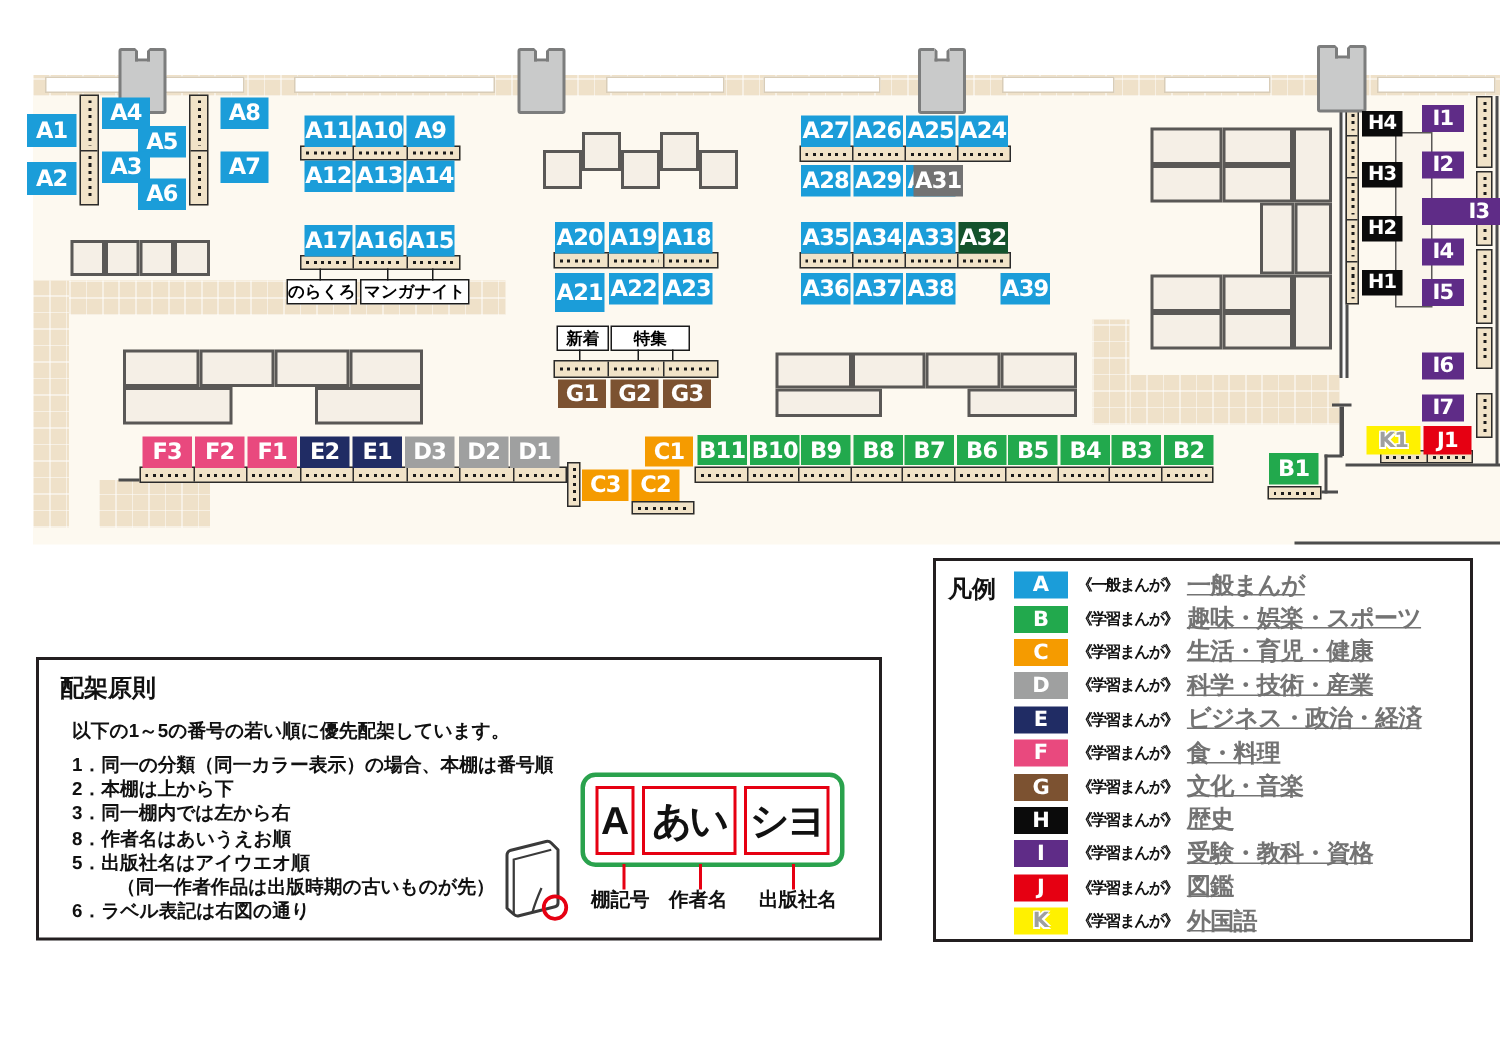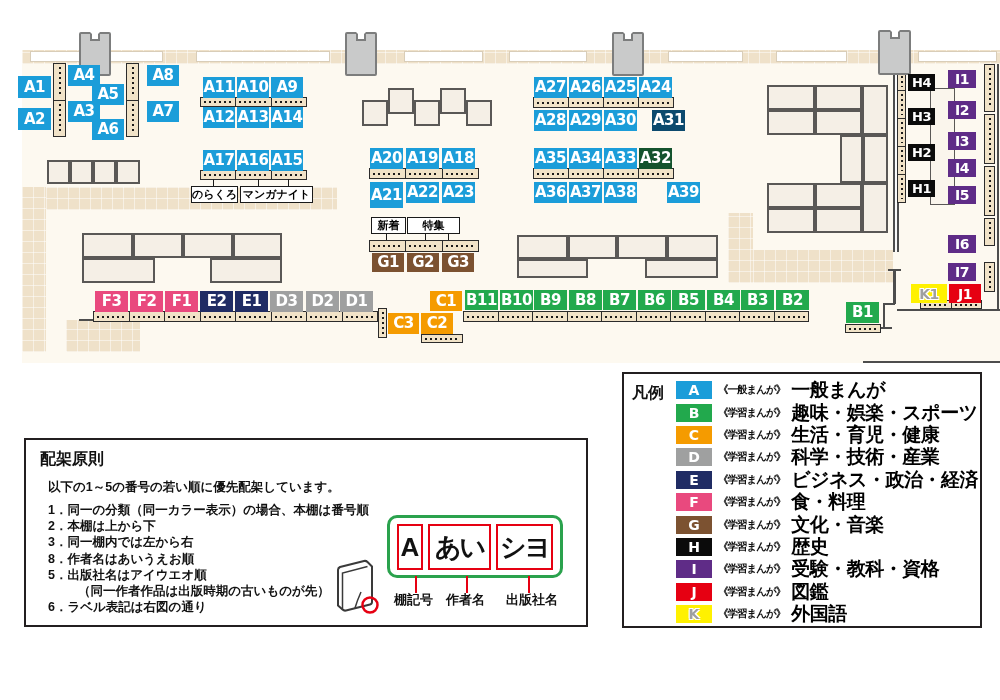--- a/index.html
+++ b/index.html
@@ -39,21 +39,21 @@
   .pointer{background:#1a1a1a;}
 
   .legend{position:absolute;left:622px;top:372px;width:360px;height:256px;border:2px solid #231f20;
     background:#fff;box-sizing:border-box;}
   .legend-title{position:absolute;left:8px;top:9px;font-size:16px;font-weight:bold;color:#111;}
   .legend-rows{position:absolute;left:52px;top:5px;display:flex;flex-direction:column;}
   .lrow{display:flex;align-items:center;height:22.4px;gap:6px;}
   .chip{width:36px;height:18px;display:flex;align-items:center;justify-content:center;
     font-size:14px;font-weight:bold;flex:none;font-family:"DejaVu Sans",sans-serif;}
   .lprefix{font-size:10.5px;font-weight:bold;letter-spacing:-1px;color:#111;white-space:nowrap;}
-  .llabel{font-size:19px;font-weight:bold;letter-spacing:-0.5px;color:#000000;white-space:nowrap;}
+  .llabel{font-size:16px;font-weight:bold;letter-spacing:-0.5px;color:#737373;white-space:nowrap;text-decoration:underline;}
 
   .rules-box{position:absolute;left:24px;top:438px;width:564px;height:189px;border:2px solid #231f20;
     background:#fff;box-sizing:border-box;}
   .rules-title{position:absolute;left:14px;top:9px;font-size:16px;font-weight:bold;color:#111;}
   .rules-intro{position:absolute;left:22px;top:39px;font-size:12.5px;font-weight:bold;color:#111;}
   .rules-list{position:absolute;left:22px;top:62px;font-size:12.5px;font-weight:bold;color:#111;line-height:16.2px;}
   .ritem{white-space:nowrap;}
   .ritem.indent{padding-left:30px;}
 
   .plate{position:absolute;left:387px;top:515px;width:176px;height:63px;border:3px solid #2aa24d;border-radius:10px;
@@ -262,21 +262,21 @@
       <div class="slabel" style="position: absolute; left: 370px; top: 182px; width: 33px; height: 26px; background: rgb(27, 157, 217); color: rgb(255, 255, 255);">A21</div>
       <div class="slabel" style="position: absolute; left: 406px; top: 182px; width: 33px; height: 21px; background: rgb(27, 157, 217); color: rgb(255, 255, 255);">A22</div>
       <div class="slabel" style="position: absolute; left: 442px; top: 182px; width: 33px; height: 21px; background: rgb(27, 157, 217); color: rgb(255, 255, 255);">A23</div>
       <div class="slabel" style="position: absolute; left: 534px; top: 77px; width: 33px; height: 21px; background: rgb(27, 157, 217); color: rgb(255, 255, 255);">A27</div>
       <div class="slabel" style="position: absolute; left: 569px; top: 77px; width: 33px; height: 21px; background: rgb(27, 157, 217); color: rgb(255, 255, 255);">A26</div>
       <div class="slabel" style="position: absolute; left: 604px; top: 77px; width: 33px; height: 21px; background: rgb(27, 157, 217); color: rgb(255, 255, 255);">A25</div>
       <div class="slabel" style="position: absolute; left: 639px; top: 77px; width: 33px; height: 21px; background: rgb(27, 157, 217); color: rgb(255, 255, 255);">A24</div>
       <div class="slabel" style="position: absolute; left: 534px; top: 110px; width: 33px; height: 21px; background: rgb(27, 157, 217); color: rgb(255, 255, 255);">A28</div>
       <div class="slabel" style="position: absolute; left: 569px; top: 110px; width: 33px; height: 21px; background: rgb(27, 157, 217); color: rgb(255, 255, 255);">A29</div>
       <div class="slabel" style="position: absolute; left: 604px; top: 110px; width: 33px; height: 21px; background: rgb(27, 157, 217); color: rgb(255, 255, 255);">A30</div>
-      <div class="slabel" style="position: absolute; left: 652px; top: 110px; width: 33px; height: 21px; background: #0c4a6e; color: rgb(255, 255, 255);">A31</div>
+      <div class="slabel" style="position: absolute; left: 609px; top: 110px; width: 33px; height: 21px; background: #737373; color: rgb(255, 255, 255);">A31</div>
       <div class="slabel" style="position: absolute; left: 534px; top: 148px; width: 33px; height: 21px; background: rgb(27, 157, 217); color: rgb(255, 255, 255);">A35</div>
       <div class="slabel" style="position: absolute; left: 569px; top: 148px; width: 33px; height: 21px; background: rgb(27, 157, 217); color: rgb(255, 255, 255);">A34</div>
       <div class="slabel" style="position: absolute; left: 604px; top: 148px; width: 33px; height: 21px; background: rgb(27, 157, 217); color: rgb(255, 255, 255);">A33</div>
       <div class="slabel" style="position: absolute; left: 639px; top: 148px; width: 33px; height: 21px; background: #14532d; color: rgb(255, 255, 255);">A32</div>
       <div class="slabel" style="position: absolute; left: 534px; top: 182px; width: 33px; height: 21px; background: rgb(27, 157, 217); color: rgb(255, 255, 255);">A36</div>
       <div class="slabel" style="position: absolute; left: 569px; top: 182px; width: 33px; height: 21px; background: rgb(27, 157, 217); color: rgb(255, 255, 255);">A37</div>
       <div class="slabel" style="position: absolute; left: 604px; top: 182px; width: 33px; height: 21px; background: rgb(27, 157, 217); color: rgb(255, 255, 255);">A38</div>
       <div class="slabel" style="position: absolute; left: 667px; top: 182px; width: 33px; height: 21px; background: rgb(27, 157, 217); color: rgb(255, 255, 255);">A39</div>
       <div class="slabel" style="position: absolute; left: 372px; top: 253px; width: 32px; height: 19px; background: rgb(124, 82, 49); color: rgb(255, 255, 255);">G1</div>
       <div class="slabel" style="position: absolute; left: 407px; top: 253px; width: 32px; height: 19px; background: rgb(124, 82, 49); color: rgb(255, 255, 255);">G2</div>
@@ -302,21 +302,21 @@
       <div class="slabel" style="position: absolute; left: 707px; top: 290px; width: 33px; height: 20px; background: rgb(34, 169, 77); color: rgb(255, 255, 255);">B4</div>
       <div class="slabel" style="position: absolute; left: 741px; top: 290px; width: 33px; height: 20px; background: rgb(34, 169, 77); color: rgb(255, 255, 255);">B3</div>
       <div class="slabel" style="position: absolute; left: 776px; top: 290px; width: 33px; height: 20px; background: rgb(34, 169, 77); color: rgb(255, 255, 255);">B2</div>
       <div class="slabel" style="position: absolute; left: 846px; top: 302px; width: 33px; height: 21px; background: rgb(34, 169, 77); color: rgb(255, 255, 255);">B1</div>
       <div class="slabel" style="position: absolute; left: 908px; top: 74px; width: 27px; height: 17px; background: rgb(11, 11, 11); color: rgb(255, 255, 255); font-size: 13px;">H4</div>
       <div class="slabel" style="position: absolute; left: 908px; top: 108px; width: 27px; height: 17px; background: rgb(11, 11, 11); color: rgb(255, 255, 255); font-size: 13px;">H3</div>
       <div class="slabel" style="position: absolute; left: 908px; top: 144px; width: 27px; height: 17px; background: rgb(11, 11, 11); color: rgb(255, 255, 255); font-size: 13px;">H2</div>
       <div class="slabel" style="position: absolute; left: 908px; top: 180px; width: 27px; height: 17px; background: rgb(11, 11, 11); color: rgb(255, 255, 255); font-size: 13px;">H1</div>
       <div class="slabel" style="position: absolute; left: 948px; top: 70px; width: 28px; height: 18px; background: rgb(95, 44, 135); color: rgb(255, 255, 255); font-size: 14px;">I1</div>
       <div class="slabel" style="position: absolute; left: 948px; top: 101px; width: 28px; height: 18px; background: rgb(95, 44, 135); color: rgb(255, 255, 255); font-size: 14px;">I2</div>
-      <div class="slabel" style="position: absolute; left: 948px; top: 132px; width: 28px; height: 18px; background: rgb(95, 44, 135); color: rgb(255, 255, 255); font-size: 14px;">I3</div>
+      <div class="slabel" style="position: absolute; left: 948px; top: 132px; width: 28px; height: 18px; background: rgb(95, 44, 135); color: rgb(255, 255, 255); font-size: 14px; padding-left: 24px;">I3</div>
       <div class="slabel" style="position: absolute; left: 948px; top: 159px; width: 28px; height: 18px; background: rgb(95, 44, 135); color: rgb(255, 255, 255); font-size: 14px;">I4</div>
       <div class="slabel" style="position: absolute; left: 948px; top: 186px; width: 28px; height: 18px; background: rgb(95, 44, 135); color: rgb(255, 255, 255); font-size: 14px;">I5</div>
       <div class="slabel" style="position: absolute; left: 948px; top: 235px; width: 28px; height: 18px; background: rgb(95, 44, 135); color: rgb(255, 255, 255); font-size: 14px;">I6</div>
       <div class="slabel" style="position: absolute; left: 948px; top: 263px; width: 28px; height: 18px; background: rgb(95, 44, 135); color: rgb(255, 255, 255); font-size: 14px;">I7</div>
       <div class="slabel" style="position: absolute; left: 911px; top: 284px; width: 36px; height: 19px; background: rgb(255, 241, 0); color: rgb(159, 160, 160); font-size: 14px; text-shadow: rgb(255, 255, 255) -1px -1px 0px, rgb(255, 255, 255) 1px -1px 0px, rgb(255, 255, 255) -1px 1px 0px, rgb(255, 255, 255) 1px 1px 0px, rgb(255, 255, 255) 0px 1px 0px, rgb(255, 255, 255) 0px -1px 0px;">K1</div>
       <div class="slabel" style="position: absolute; left: 949px; top: 284px; width: 32px; height: 19px; background: rgb(230, 0, 18); color: rgb(255, 255, 255); font-size: 14px;">J1</div>
       <div class="callout" style="position: absolute; left: 191px; top: 186px; width: 47px; height: 17px;">のらくろ</div>
       <div class="callout" style="position: absolute; left: 240px; top: 186px; width: 73px; height: 17px;">マンガナイト</div>
       <div class="callout" style="position: absolute; left: 371px; top: 217px; width: 35px; height: 17px;">新着</div>
       <div class="callout" style="position: absolute; left: 407px; top: 217px; width: 53px; height: 17px;">特集</div>

